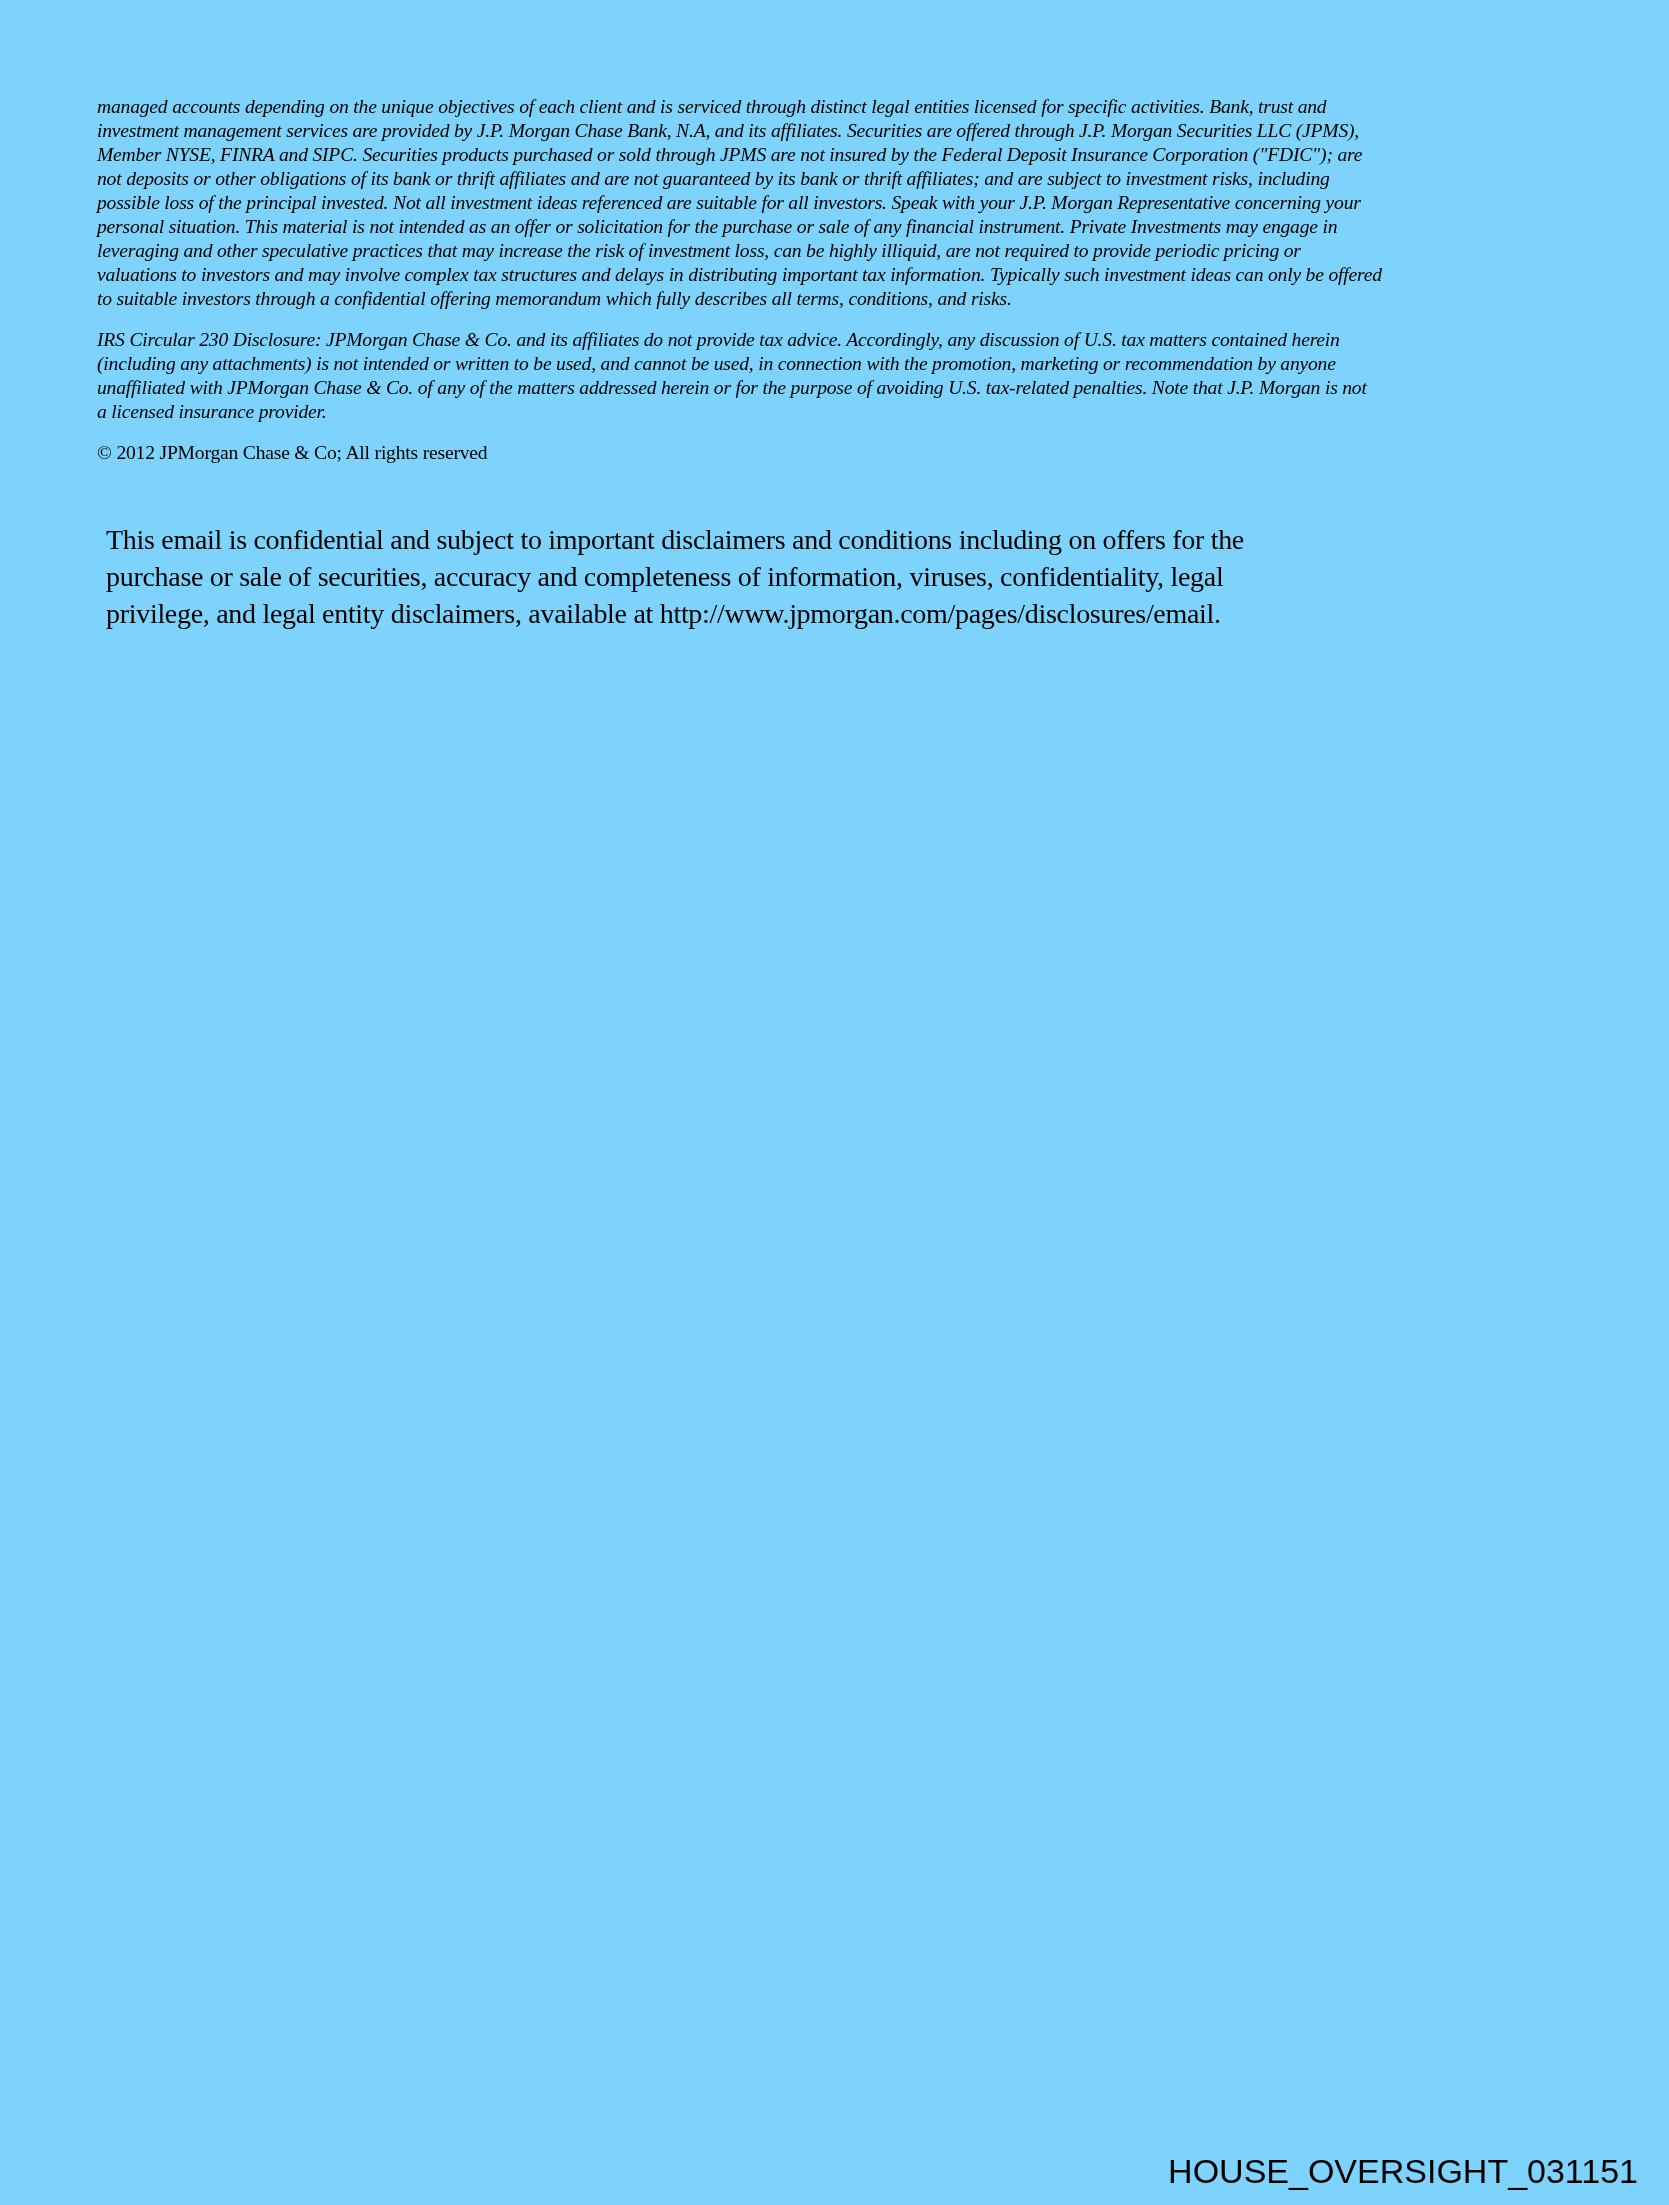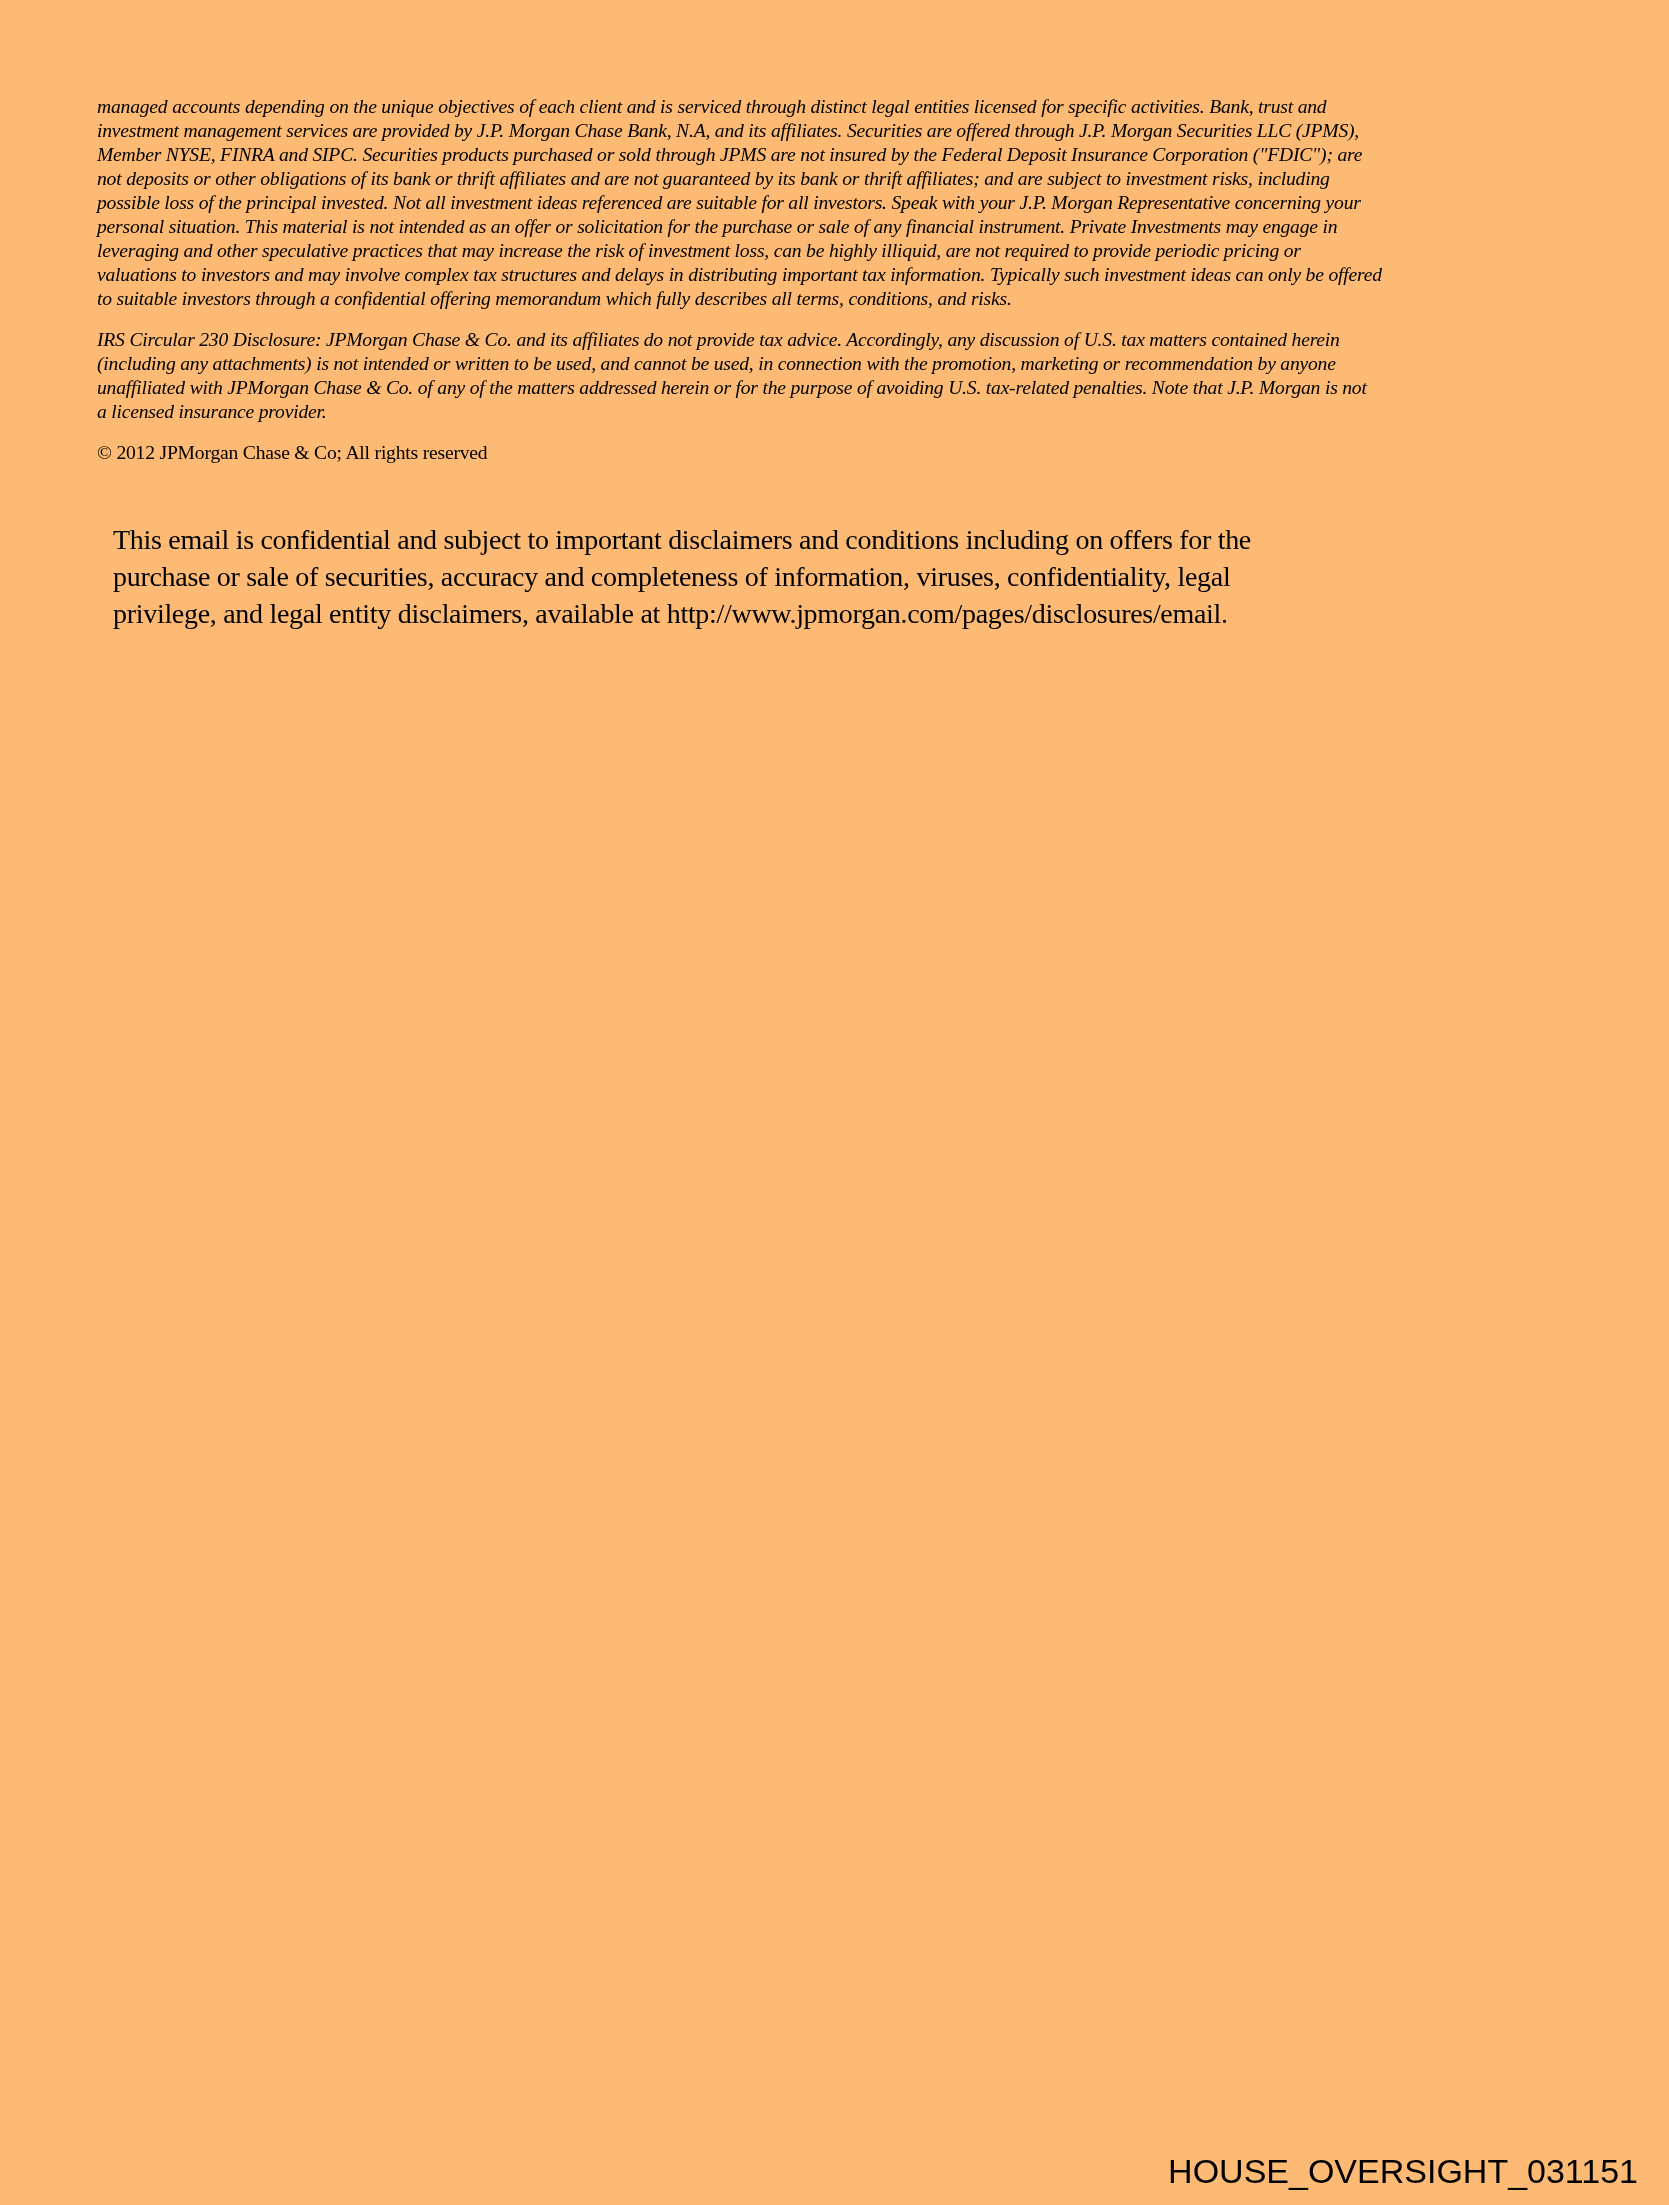--- a/index.html
+++ b/index.html
@@ -4,21 +4,21 @@
 <style>
   html, body {
     margin: 0;
     padding: 0;
     background: #ffffff;
   }
   .page {
     position: relative;
     width: 1669px;
     height: 2205px;
-    background: #fdba74;
+    background: #7dd3fc;
     overflow: hidden;
     font-family: "Liberation Serif", "DejaVu Serif", serif;
     color: #000000;
   }
   .content {
     position: absolute;
     top: 95px;
     left: 97px;
     right: 72px;
   }
@@ -35,21 +35,21 @@
     line-height: 24px;
     letter-spacing: -0.2px;
     margin: 0 0 56px 0;
   }
   .confidentiality-para {
     font-style: normal;
     font-size: 28px;
     line-height: 37px;
     letter-spacing: -0.3px;
     white-space: pre-line;
-    margin: 16px;
+    margin: 9px;
   }
   .bates-number {
     position: absolute;
     right: 31px;
     bottom: 17px;
     font-family: "Liberation Sans", "DejaVu Sans", sans-serif;
     font-size: 34px;
     line-height: 34px;
     color: #000000;
     white-space: nowrap;

